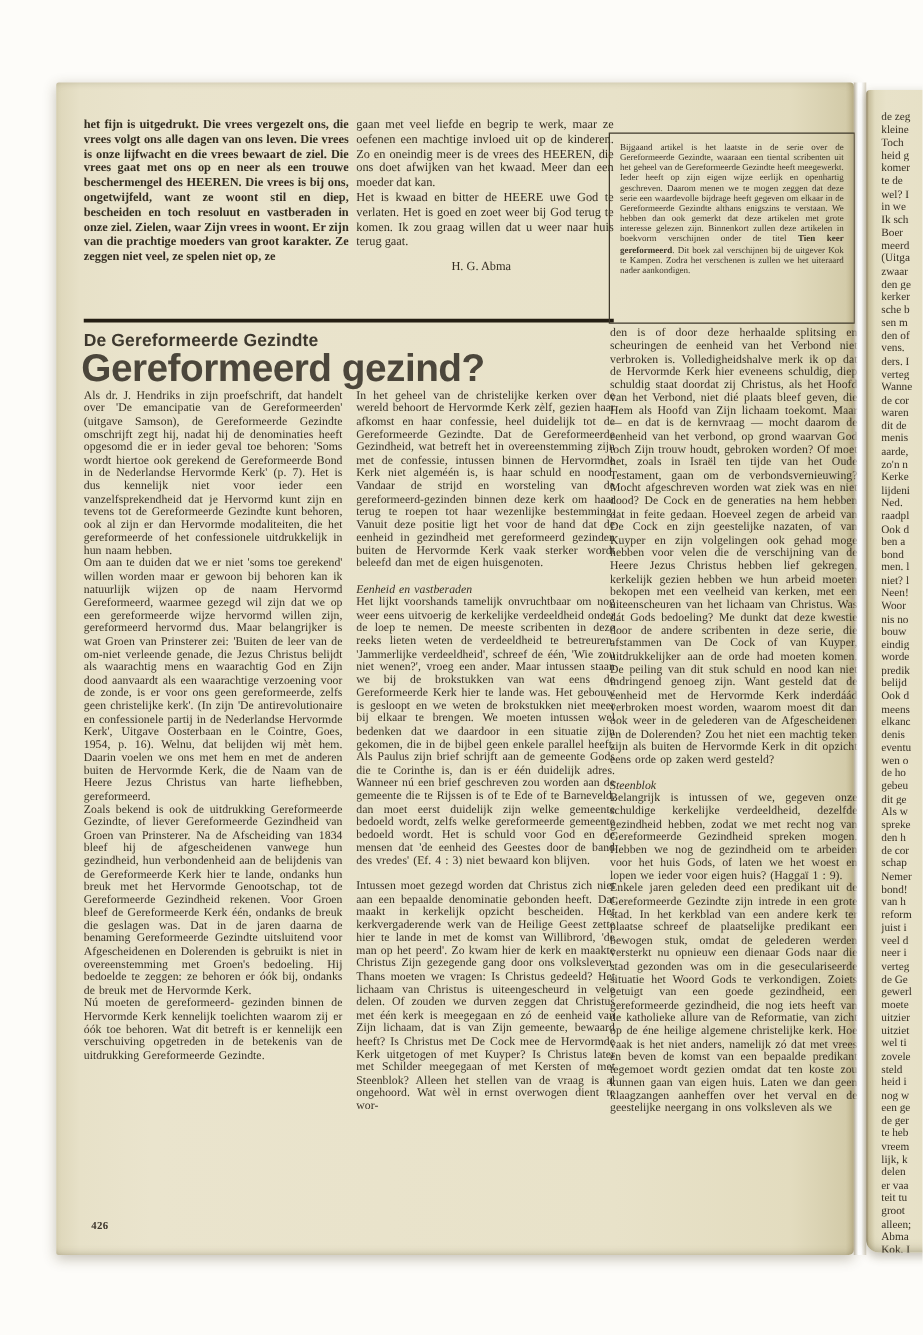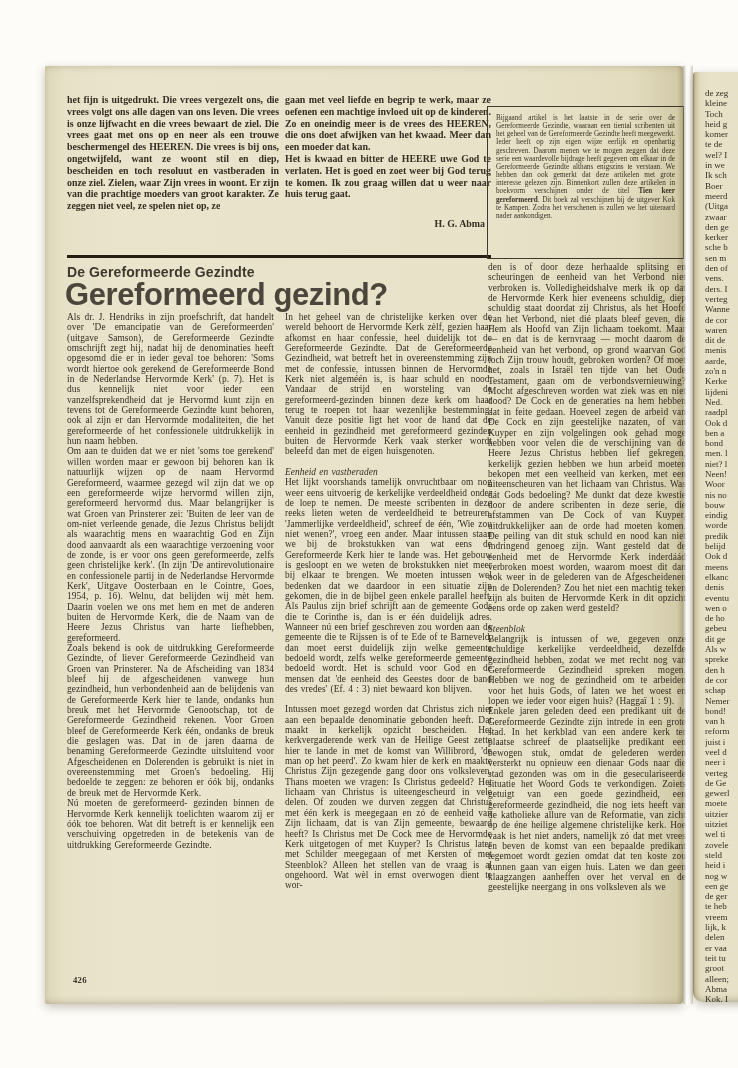--- a/index.html
+++ b/index.html
@@ -17,22 +17,22 @@
     position:absolute; left:45px; top:66px; width:638px; height:938px;
     background:linear-gradient(90deg,#ddd6b9 0%,#e7e1c8 3%,#eae4cd 12%,#e8e2c9 70%,#e3dcbf 92%,#d3cba9 99%,#bdb28c 100%);
     box-shadow:0 3px 10px rgba(70,60,30,.30), inset 0 -4px 8px -5px rgba(90,80,50,.5), inset 0 4px 8px -6px rgba(90,80,50,.45);
     border-radius:2px 3px 4px 2px;
   }
   .col { position:absolute; overflow:hidden; color:#352e22; }
   .top-text { font-size:9.9px; line-height:11.8px; text-align:justify; }
   .body-text { font-size:9.4px; line-height:10.35px; text-align:justify; letter-spacing:.05px; word-spacing:.8px; }
   .col p { margin:0; }
   .colA { left:22px; top:28px; width:212px; height:162px;font-weight:bold; }
-  .colB { left:240px; top:28px; width:206px; height:175px;font-weight:bold; }
-  .signature { text-align:right; margin-top:18px; padding-right:6px; font-size:9.9px; color:#352e22; }
+  .colB { left:240px; top:28px; width:206px; height:175px; }
+  .signature { text-align:center; margin-top:8px; padding-right:6px; font-size:9.9px; color:#352e22; }
   .top-rule { position:absolute; left:22px; top:189px; width:424px; height:3.4px; background:#241e13; }
 
   .notice-box {
     position:absolute; left:442px; top:40px; width:197px; height:153px;
     border:1.2px solid #3e382b; padding:7px 8px;
     font-size:7.2px; line-height:8.15px; text-align:justify;
     color:#3a3326; overflow:hidden;
   }
   .notice-box b { font-weight:bold; }
 

